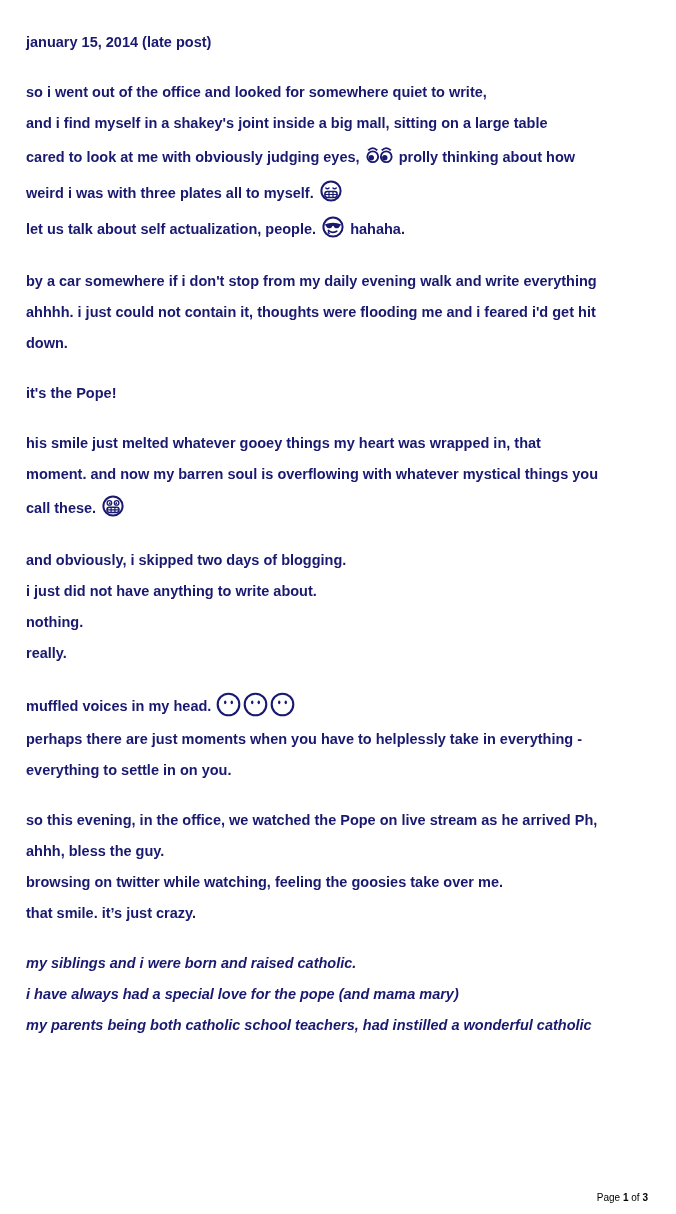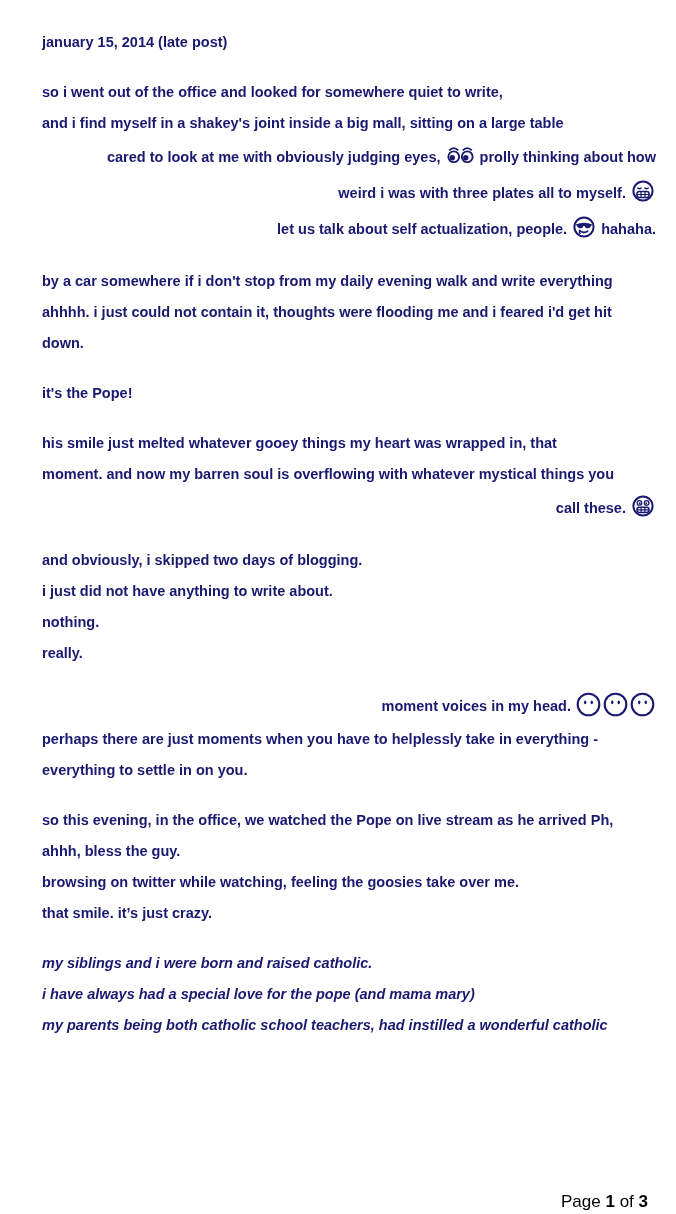--- a/index.html
+++ b/index.html
@@ -7,33 +7,33 @@
     width:676px;height:1214px;position:relative;background:#ffffff;
     overflow:hidden;
     font-family:"Liberation Sans",sans-serif;
   }
   .page{
     padding:27px 20px 0 26px;
     color:#191970;
     font-weight:bold;
     font-size:14.5px;
   }
-  .block{margin:0 0 19px 16px;}
+  .block{margin:0 0 19px 0;}
   .line{line-height:31px;white-space:nowrap;}
-  .line.tall{line-height:36px;text-align:right;}
+  .line.tall{line-height:36px;}
   .italic{font-style:italic;}
   .emoji{
     display:inline-block;vertical-align:-4px;margin:0 2px;line-height:0;
   }
   .emoji.eyes{vertical-align:-2px;}
   .emoji.big{vertical-align:-6px;margin:0 1px;}
   .emoji svg{display:block;}
   .footer{
     position:absolute;top:1192px;right:28px;
-    color:#000000;font-size:17px;font-weight:normal;
+    color:#000000;font-size:10px;font-weight:normal;
     font-family:"Liberation Sans",sans-serif;
   }
   .footer b{font-weight:bold;}
 </style>
 </head>
 <body>
 
 <div class="page">
 
   <div class="block">
@@ -107,21 +107,21 @@
 
   <div class="block">
     <div class="line">and obviously, i skipped two days of blogging.</div>
     <div class="line">i just did not have anything to write about.</div>
     <div class="line">nothing.</div>
     <div class="line">really.</div>
   </div>
 
   <div class="block">
     <div class="line tall">
-      <span>moment voices in my head.</span>
+      <span>muffled voices in my head.</span>
       <span class="emoji big"><svg width="25" height="25" viewBox="0 0 25 25">
         <circle cx="12.5" cy="12.5" r="10.8" fill="none" stroke="#191970" stroke-width="2.1"></circle>
         <ellipse cx="9.2" cy="10.3" rx="1.2" ry="1.9" fill="#191970"></ellipse>
         <ellipse cx="15.8" cy="10.3" rx="1.2" ry="1.9" fill="#191970"></ellipse>
       </svg></span><span class="emoji big"><svg width="25" height="25" viewBox="0 0 25 25">
         <circle cx="12.5" cy="12.5" r="10.8" fill="none" stroke="#191970" stroke-width="2.1"></circle>
         <ellipse cx="9.2" cy="10.3" rx="1.2" ry="1.9" fill="#191970"></ellipse>
         <ellipse cx="15.8" cy="10.3" rx="1.2" ry="1.9" fill="#191970"></ellipse>
       </svg></span><span class="emoji big"><svg width="25" height="25" viewBox="0 0 25 25">
         <circle cx="12.5" cy="12.5" r="10.8" fill="none" stroke="#191970" stroke-width="2.1"></circle>

